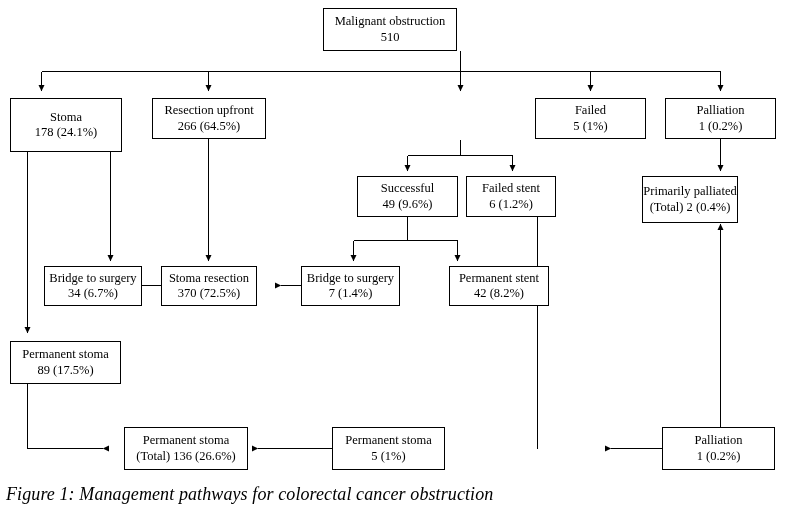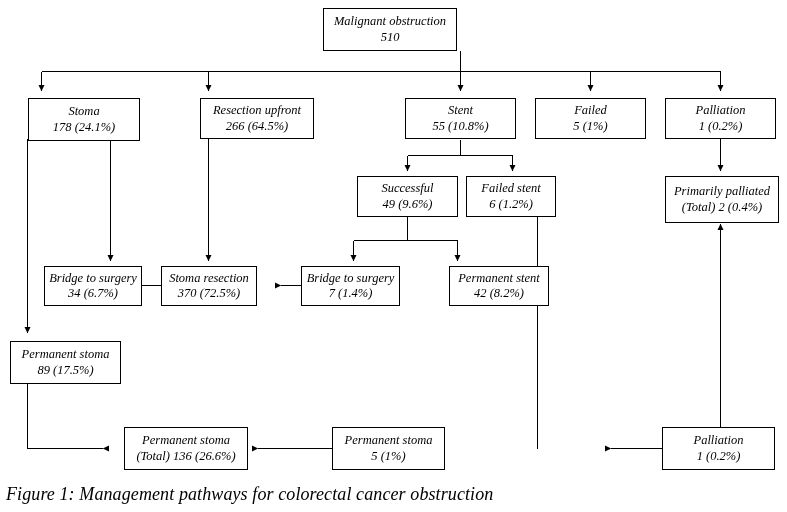--- a/index.html
+++ b/index.html
@@ -36,21 +36,20 @@
     align-items: center;
     justify-content: center;
     text-align: center;
     font-size: 12.5px;
     line-height: 1.22;
     padding: 1px 3px;
     white-space: nowrap;
   }
   .node .line1, .node .line2 {
     display: block;
-    font-style: italic;
   }
   #caption {
     position: absolute;
     left: 6px;
     top: 484px;
     font-style: italic;
     font-size: 18px;
     letter-spacing: 0.1px;
     white-space: nowrap;
   }
@@ -117,34 +116,30 @@
 
       <path d="M27.5,383.5 L27.5,448.5 L103,448.5" marker-end="url(#arrow-right)"></path>
     </g>
   </svg>
 
   <div class="node" style="left:323px; top:8px; width:134px; height:43px;">
     <span class="line1">Malignant obstruction</span>
     <span class="line2">510</span>
   </div>
 
-  <div class="node" style="left:28px; top:98px; width:112px; height:43px;">
+  <div class="node" style="left:10px; top:98px; width:112px; height:54px;">
     <span class="line1">Stoma</span>
     <span class="line2">178 (24.1%)</span>
   </div>
 
-  <div class="node" style="left:152px; top:98px; width:114px; height:41px;margin-left:48px;">
+  <div class="node" style="left:152px; top:98px; width:114px; height:41px;">
     <span class="line1">Resection upfront</span>
     <span class="line2">266 (64.5%)</span>
   </div>
 
-  <div class="node" style="left:405px; top:98px; width:111px; height:41px;">
-    <span class="line1">Stent</span>
-    <span class="line2">55 (10.8%)</span>
-  </div>
 
   <div class="node" style="left:535px; top:98px; width:111px; height:41px;">
     <span class="line1">Failed</span>
     <span class="line2">5 (1%)</span>
   </div>
 
   <div class="node" style="left:665px; top:98px; width:111px; height:41px;">
     <span class="line1">Palliation</span>
     <span class="line2">1 (0.2%)</span>
   </div>
@@ -152,21 +147,21 @@
   <div class="node" style="left:357px; top:176px; width:101px; height:41px;">
     <span class="line1">Successful</span>
     <span class="line2">49 (9.6%)</span>
   </div>
 
   <div class="node" style="left:466px; top:176px; width:90px; height:41px;">
     <span class="line1">Failed stent</span>
     <span class="line2">6 (1.2%)</span>
   </div>
 
-  <div class="node" style="left:665px; top:176px; width:114px; height:47px;">
+  <div class="node" style="left:642px; top:176px; width:96px; height:47px;">
     <span class="line1">Primarily palliated</span>
     <span class="line2">(Total) 2 (0.4%)</span>
   </div>
 
   <div class="node" style="left:44px; top:266px; width:98px; height:40px;">
     <span class="line1">Bridge to surgery</span>
     <span class="line2">34 (6.7%)</span>
   </div>
 
   <div class="node" style="left:161px; top:266px; width:96px; height:40px;">

